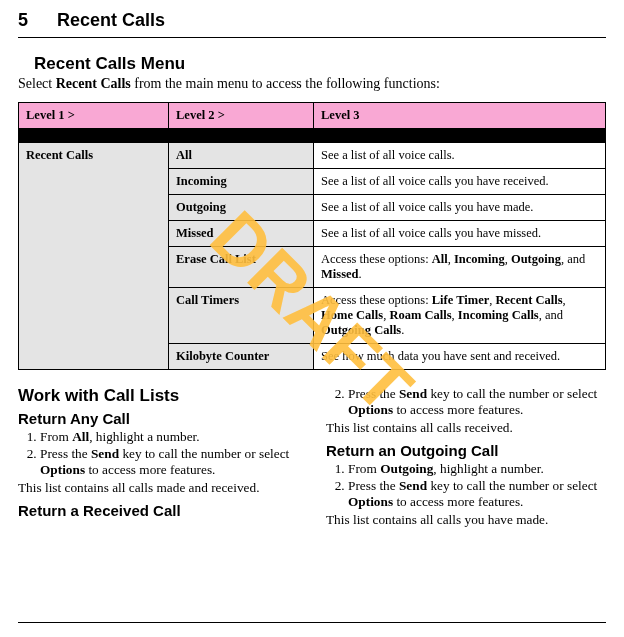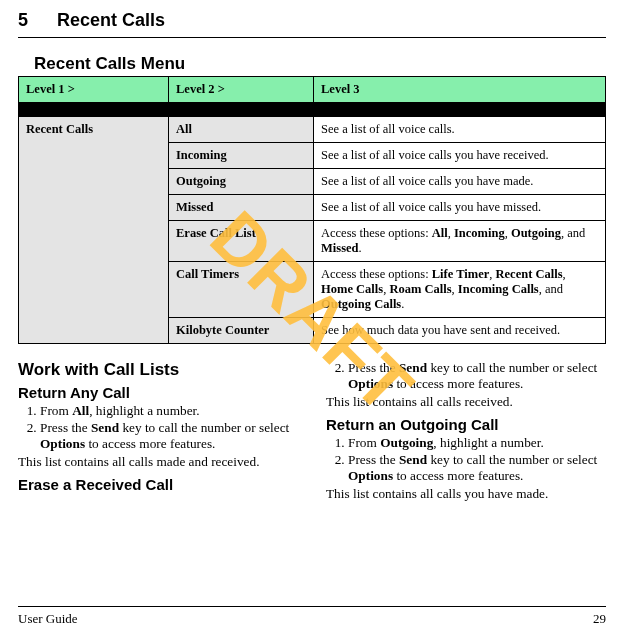--- a/index.html
+++ b/index.html
@@ -42,21 +42,21 @@
     margin: 0 0 10px 0;
   }
   table.menu {
     border-collapse: collapse;
     width: 100%;
     font-size: 12.5px;
     margin-bottom: 16px;
   }
   table.menu th {
     text-align: left;
-    background: #86efac;
+    background: #f9a8d4;
     font-family: "Times New Roman", Times, serif;
     font-weight: bold;
     padding: 5px 7px;
     border: 1px solid #000;
   }
   table.menu thead tr th { border-bottom: none; }
   .thead-sep td {
     background:#000; padding:0; height:3px; line-height:3px; font-size:0;
   }
   table.menu td {
@@ -134,20 +134,23 @@
 
   <div class="watermark">DRAFT</div>
 
   <div class="chap-heading">
     <span class="chap-num">5</span>
     <span>Recent Calls</span>
   </div>
   <hr class="top-rule">
 
   <div class="h1">Recent Calls Menu</div>
+  <p class="intro">
+    <span>Select </span><b>Recent Calls</b><span> from the main menu to access the following functions:</span>
+  </p>
 
   <table class="menu">
     <thead>
       <tr>
         <th>Level 1 &gt;</th>
         <th>Level 2 &gt;</th>
         <th>Level 3</th>
       </tr>
       <tr class="thead-sep">
           <td colspan="3"></td>
@@ -190,39 +193,35 @@
     <div class="col">
       <div class="h2">Work with Call Lists</div>
 
       <div class="h3">Return Any Call</div>
       <ol class="steps">
         <li>From <b>All</b>, highlight a number.</li>
         <li>Press the <b>Send</b> key to call the number or select <b>Options</b> to access more features.</li>
       </ol>
       <p class="body">This list contains all calls made and received.</p>
 
-      <div class="h3">Erase a Received Call</div>
+      <div class="h3">Return a Received Call</div>
     </div>
 
     <div class="col">
       <ol class="steps" start="2">
         <li>Press the <b>Send</b> key to call the number or select <b>Options</b> to access more features.</li>
       </ol>
       <p class="body">This list contains all calls received.</p>
 
       <div class="h3">Return an Outgoing Call</div>
       <ol class="steps">
         <li>From <b>Outgoing</b>, highlight a number.</li>
         <li>Press the <b>Send</b> key to call the number or select <b>Options</b> to access more features.</li>
       </ol>
       <p class="body">This list contains all calls you have made.</p>
     </div>
   </div>
 
   <div class="footer">
     <hr class="footer-rule">
-    <div class="footer-row">
-      <span>User Guide</span>
-      <span>29</span>
-    </div>
   </div>
 
 </div>
 
 </body></html>

